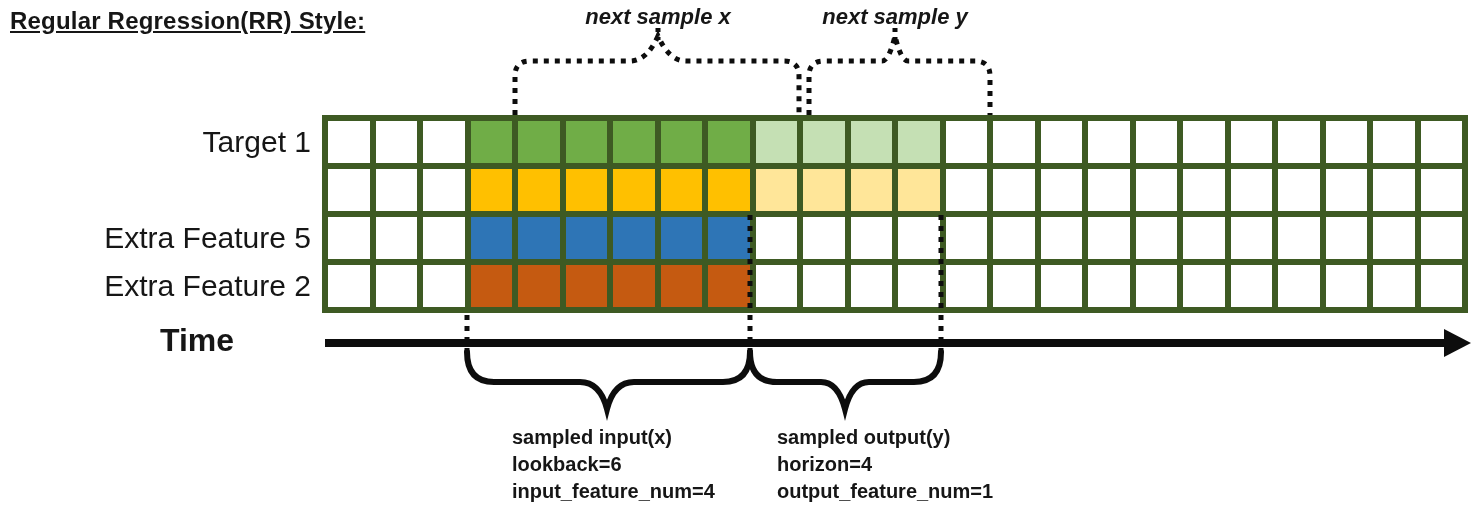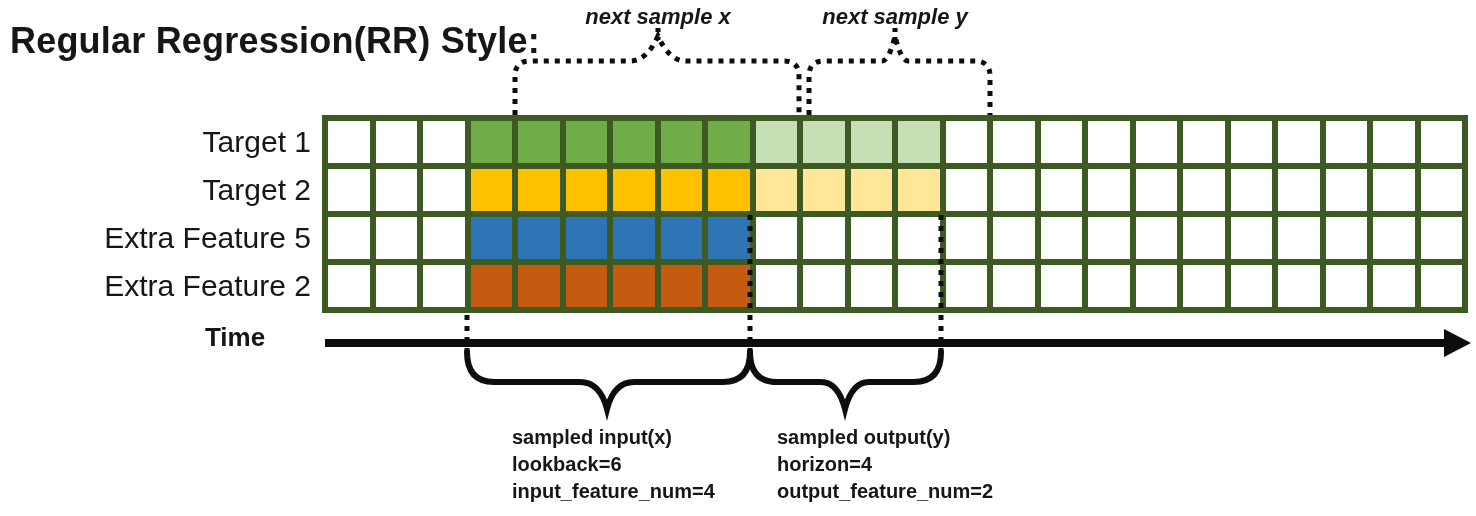--- a/index.html
+++ b/index.html
@@ -1,62 +1,61 @@
 <!DOCTYPE html>
 <html><head>
 <meta charset="utf-8">
 <style>
   html,body{margin:0;padding:0;background:#fff;}
   .stage{
     position:relative;width:1476px;height:516px;background:#ffffff;
     font-family:"Liberation Sans","DejaVu Sans",sans-serif;color:#161616;overflow:hidden;
   }
   .title{
-    position:absolute;left:10px;top:20px;font-size:36px;font-weight:bold;letter-spacing:.2px;
+    position:absolute;left:10px;top:7px;font-size:24px;font-weight:bold;letter-spacing:.2px;text-decoration:underline;
   }
   .toplabel{
     position:absolute;top:4px;width:260px;text-align:center;
     font-size:22px;font-style:italic;font-weight:600;
   }
   #lblx{left:528px;}
   #lbly{left:765px;}
   .rowlabel{
     position:absolute;width:311px;height:48px;left:0;
     display:flex;align-items:center;justify-content:flex-end;
     font-size:30px;font-weight:normal;white-space:nowrap;
   }
   #grid{
     position:absolute;left:322px;top:115px;
     display:grid;grid-template-columns:repeat(24,41.5px);grid-auto-rows:42px;gap:6px;
     border:6px solid #3e5a23;background:#3e5a23;
   }
   .cell{width:41.5px;height:42px;}
   svg.overlay{position:absolute;left:0;top:0;pointer-events:none;}
   .timelabel{
-    position:absolute;left:160px;top:322px;width:150px;text-align:center;
-    font-size:26px;font-weight:bold;
+    position:absolute;left:160px;top:322px;width:150px;text-align:left;
+    font-size:32px;font-weight:bold;
   }
   .textblock{
     position:absolute;top:424px;font-size:20px;font-weight:600;line-height:27px;white-space:nowrap;
   }
   #inblock{left:512px;}
   #outblock{left:777px;}
 </style>
 </head>
 <body>
 
 <div class="stage">
 
   <div class="title">Regular Regression(RR) Style:</div>
 
   <div class="toplabel" id="lbly">next sample y</div>
   <div class="toplabel" id="lblx">next sample x</div>
 
   <div class="rowlabel" style="top:118px">Target 1</div>
-  <div class="rowlabel" style="top:166px">Target 2</div>
   <div class="rowlabel" style="top:214px">Extra Feature 5</div>
   <div class="rowlabel" style="top:262px">Extra Feature 2</div>
 
   <div id="grid" style="background: rgb(62, 90, 35); border-color: rgb(62, 90, 35);">
       <div class="cell" style="background: rgb(255, 255, 255);"></div>
       <div class="cell" style="background: rgb(255, 255, 255);"></div>
       <div class="cell" style="background: rgb(255, 255, 255);"></div>
       <div class="cell" style="background: rgb(112, 173, 71);"></div>
       <div class="cell" style="background: rgb(112, 173, 71);"></div>
       <div class="cell" style="background: rgb(112, 173, 71);"></div>
@@ -179,16 +178,16 @@
 
   <div class="textblock" id="inblock">
     <div>sampled input(x)</div>
     <div>lookback=6</div>
     <div>input_feature_num=4</div>
   </div>
 
   <div class="textblock" id="outblock">
     <div>sampled output(y)</div>
     <div>horizon=4</div>
-    <div>output_feature_num=2</div>
+    <div>output_feature_num=1</div>
   </div>
 
 </div>
 
 </body></html>

